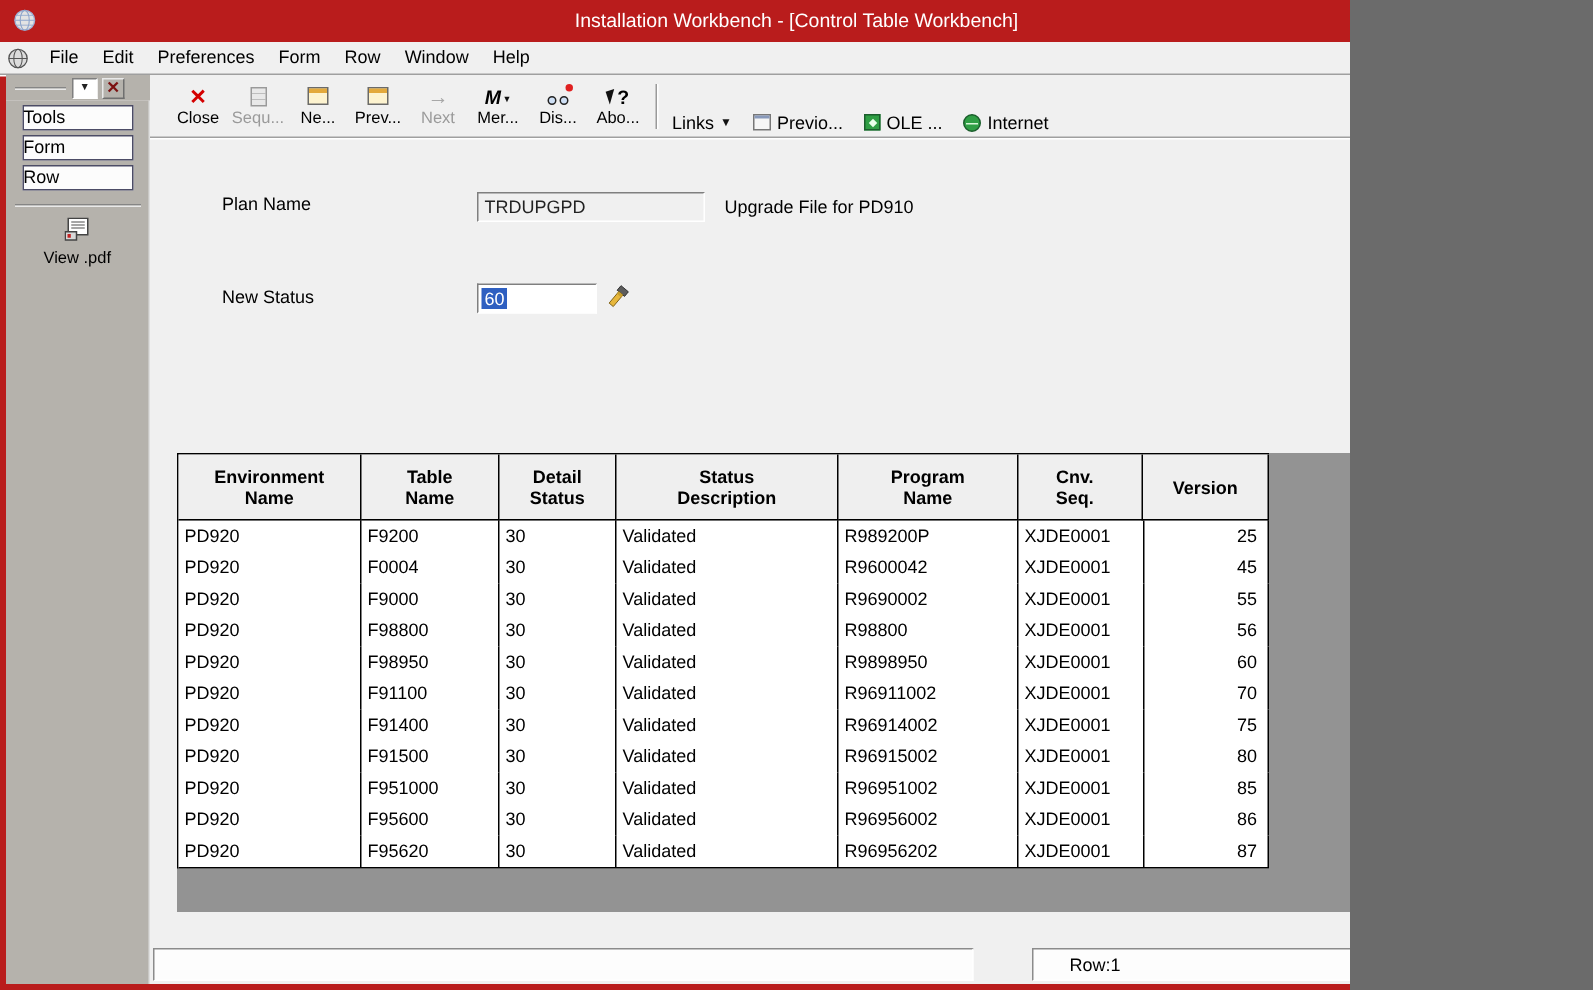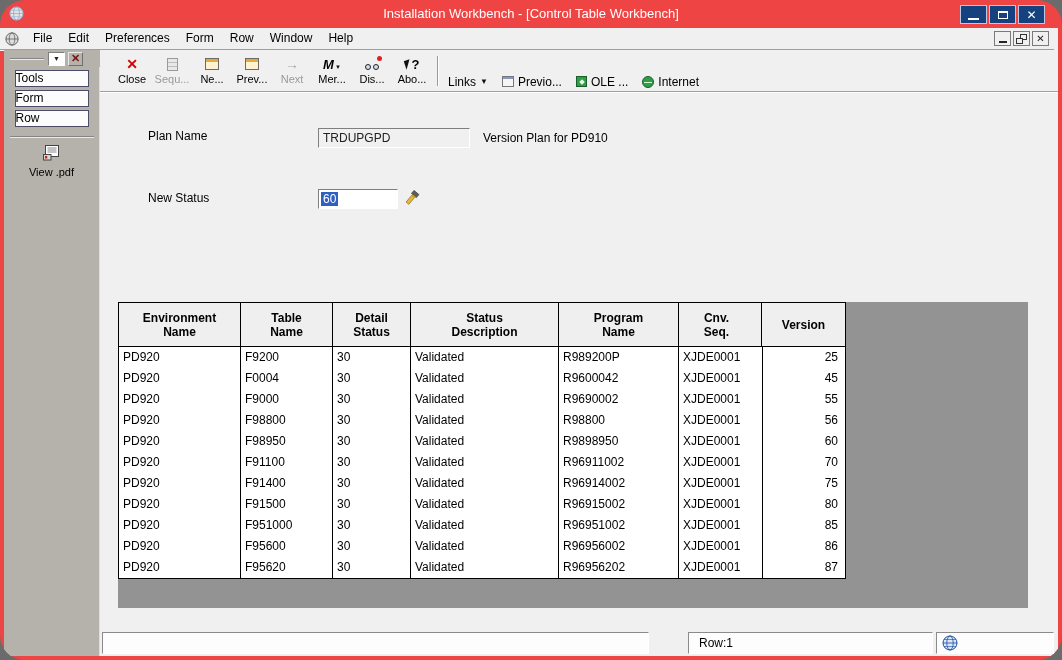--- a/index.html
+++ b/index.html
@@ -1,17 +1,17 @@
 <!DOCTYPE html>
 <html><head>
 <meta charset="utf-8">
 <style>
   *{margin:0;padding:0;box-sizing:border-box;}
   body{font-family:"Liberation Sans",sans-serif;background:#6b6b6b;cursor:default;}
-  #window{position:relative;width:1062px;height:660px;background:#ef4444;overflow:hidden;font-size:12px;color:#000;border-radius:25px;}
+  #window{position:relative;width:900px;height:660px;background:#b91c1c;overflow:hidden;font-size:12px;color:#000;}
 
   
   #titlebar{position:absolute;left:0;top:0;width:1062px;height:28px;}
   #title-icon{position:absolute;left:9px;top:6px;line-height:0;}
   #title-text{position:absolute;left:0;right:0;top:6px;text-align:center;color:#fff;font-size:13px;}
   .win-btn{position:absolute;top:5px;width:27px;height:19px;background:#16417f;border:1px solid #bcc9e2;display:flex;align-items:center;justify-content:center;color:#fff;}
   #btn-min{left:960px;}#btn-max{left:989px;}#btn-close{left:1018px;font-size:12px;}
   .minbar{width:11px;height:2px;background:#fff;margin-top:8px;}
   .maxbox{width:10px;height:8px;border:1px solid #fff;border-top-width:2px;}
 
@@ -89,21 +89,21 @@
   .gbody{background:#fff;border-bottom:1px solid #000;}
   .grow{display:flex;height:21px;}
   .gcell{border-right:1px solid #000;font-size:12px;line-height:20px;padding:0 4px;white-space:nowrap;overflow:hidden;}
   .c0{width:122px;}.c1{width:92px;}.c2{width:78px;}.c3{width:148px;}.c4{width:120px;}.c5{width:84px;}
   .c6{width:83px;text-align:right;padding-right:7px;}
 
   
   #statusbar{position:absolute;left:102px;top:632px;width:952px;height:22px;display:flex;gap:3px;background:#f0f0f0;}
   .spanel{border:1px solid;border-color:#8b8b8b #ffffff #ffffff #8b8b8b;background:#fdfdfd;display:flex;align-items:center;font-size:12px;}
   .sp1{flex:1;}
-  .sp2{width:245px;padding-left:10px;margin-left:36px;}
+  .sp2{width:245px;padding-left:24px;margin-left:36px;}
   .sp3{width:118px;padding-left:5px;}
 </style>
 </head>
 <body>
 
 <div id="window">
 
   <div id="titlebar">
     <span id="title-icon">
       <svg width="15" height="15" viewBox="0 0 16 16">
@@ -264,21 +264,21 @@
       </div>
       <div class="links-item">
         <span class="ico-inet"></span>
         <span>Internet</span>
       </div>
     </div>
   </div>
 
   <div class="lbl" style="left:148px;top:129px;">Plan Name</div>
   <div id="plan-name-field" class="sunken">TRDUPGPD</div>
-  <div class="lbl" style="left:483px;top:131px;">Version Plan for PD910</div>
+  <div class="lbl" style="left:483px;top:131px;">Upgrade File for PD910</div>
   <div class="lbl" style="left:148px;top:191px;">New Status</div>
   <div id="new-status-field" class="sunken">
     <span class="sel">60</span>
   </div>
   <div id="va-btn">
     <span>
       <svg width="20" height="20" viewBox="0 0 20 20">
           <g transform="rotate(40 10 10)">
             <rect x="6.8" y="1.5" width="6.4" height="4" fill="#5c5c5c" stroke="#2e2e2e" stroke-width="0.6"></rect>
             <rect x="8.2" y="5.5" width="3.6" height="10" fill="#e7b73c" stroke="#7c5f16" stroke-width="0.6"></rect>

